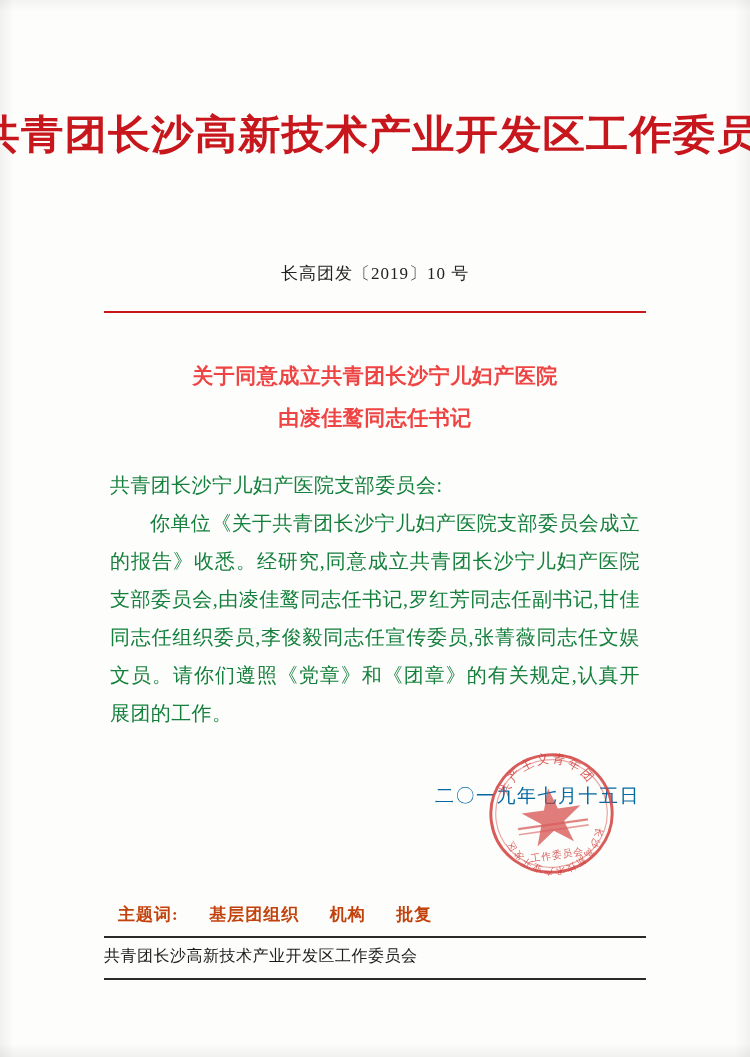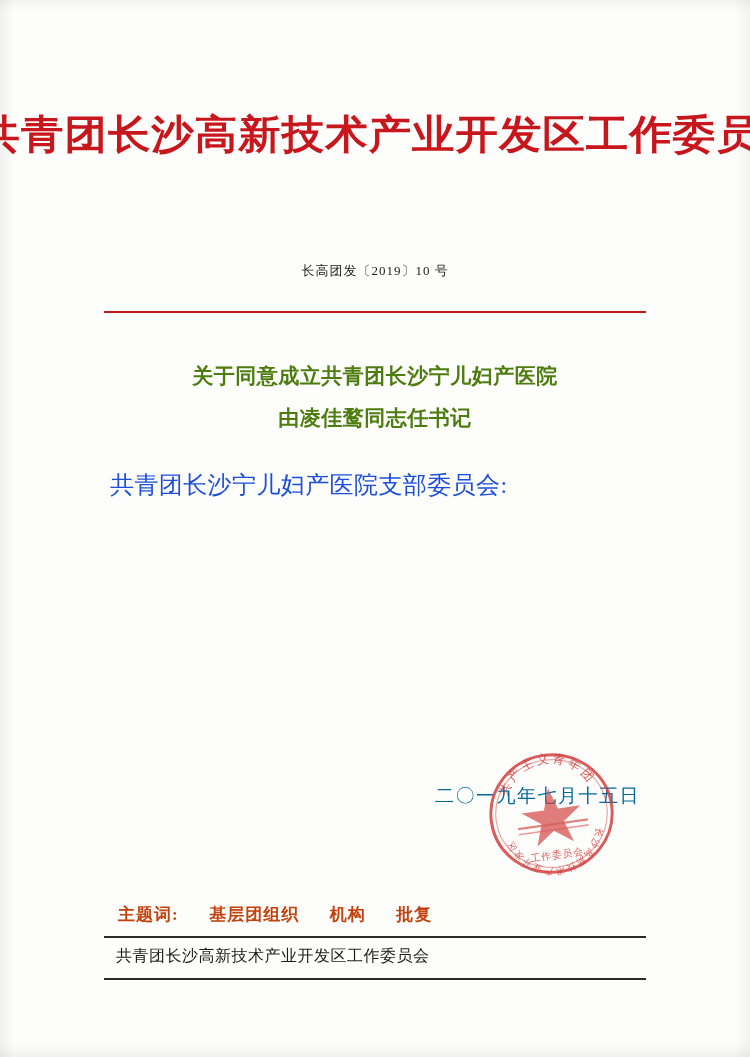--- a/index.html
+++ b/index.html
@@ -52,21 +52,21 @@
     transform: scaleX(1.06);
     white-space: nowrap;
   }
 
   .doc-number {
     position: absolute;
     top: 262px;
     left: 0;
     width: 750px;
     text-align: center;
-    font-size: 13px;
+    font-size: 17px;
     letter-spacing: 1px;
     color: #222;
   }
 
   .red-rule {
     position: absolute;
     top: 311px;
     left: 104px;
     width: 542px;
     height: 2px;
@@ -76,33 +76,33 @@
   .subject {
     position: absolute;
     top: 355px;
     left: 0;
     width: 750px;
     text-align: center;
     font-family: "DejaVu Serif", "Liberation Serif", serif;
     font-weight: bold;
     font-size: 21px;
     line-height: 42px;
-    color: #4d7c0f;
+    color: #ef4444;
     letter-spacing: 0.5px;
   }
 
   .body-block {
     position: absolute;
     top: 466px;
     left: 110px;
     width: 530px;
-    font-size: 24px;
+    font-size: 20px;
     line-height: 38px;
     letter-spacing: 0.4px;
-    color: #1d4ed8;
+    color: #15803d;
   }
   .body-block p {
     margin: 0;
     text-align: justify;
     text-justify: inter-ideograph;
   }
   .indent {
     text-indent: 2em;
   }
 
@@ -153,21 +153,21 @@
     top: 978px;
     left: 104px;
     width: 542px;
     height: 1.5px;
     background: #2a2a2a;
   }
 
   .footer {
     position: absolute;
     top: 946px;
-    left: 116px;
+    left: 104px;
     width: 530px;
     display: flex;
     justify-content: space-between;
     align-items: flex-start;
     font-size: 16px;
     letter-spacing: 0.5px;
     color: #1b1b1b;
   }
 </style>
 </head>
@@ -183,20 +183,21 @@
 
   <div class="red-rule"></div>
 
   <div class="subject">
     <div>关于同意成立共青团长沙宁儿妇产医院</div>
     <div>由凌佳鹜同志任书记</div>
   </div>
 
   <div class="body-block">
     <p>共青团长沙宁儿妇产医院支部委员会:</p>
+    <p class="indent">你单位《关于共青团长沙宁儿妇产医院支部委员会成立的报告》收悉。经研究,同意成立共青团长沙宁儿妇产医院支部委员会,由凌佳鹜同志任书记,罗红芳同志任副书记,甘佳同志任组织委员,李俊毅同志任宣传委员,张菁薇同志任文娱文员。请你们遵照《党章》和《团章》的有关规定,认真开展团的工作。</p>
   </div>
 
   <div class="signature">二〇一九年七月十五日</div>
 
   <div class="seal">
     <svg viewBox="0 0 140 140" width="137" height="137" aria-hidden="true">
       <g transform="rotate(-8 70 70)" fill="none" stroke="#d2413f" stroke-width="3" opacity="0.85">
         <ellipse cx="70" cy="70" rx="62" ry="60"></ellipse>
         <ellipse cx="70" cy="70" rx="57" ry="55" stroke-width="1.2" opacity="0.55"></ellipse>
       </g>

